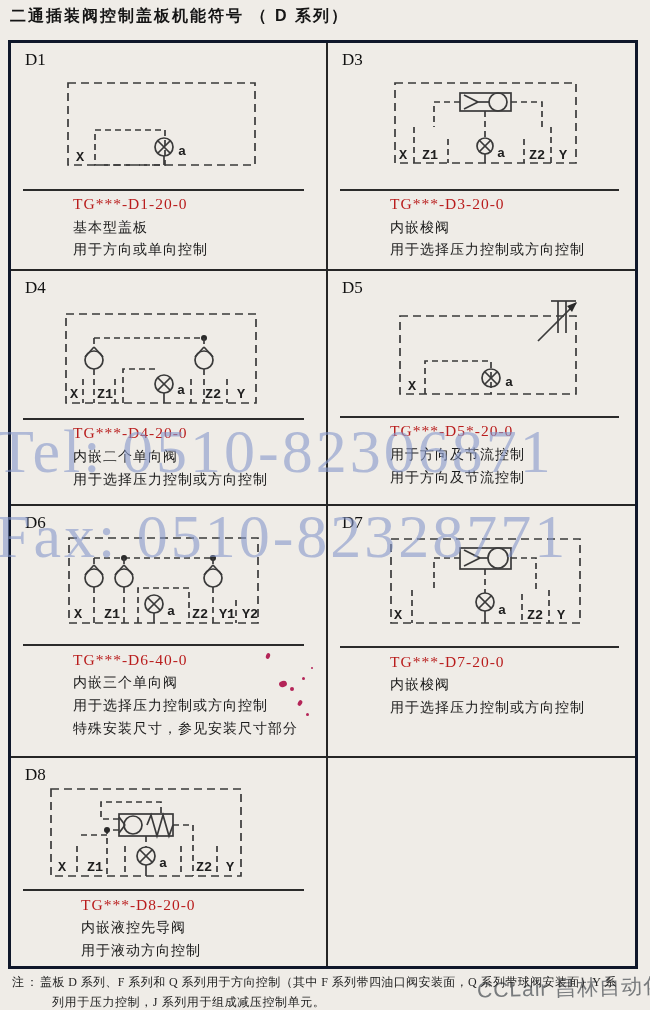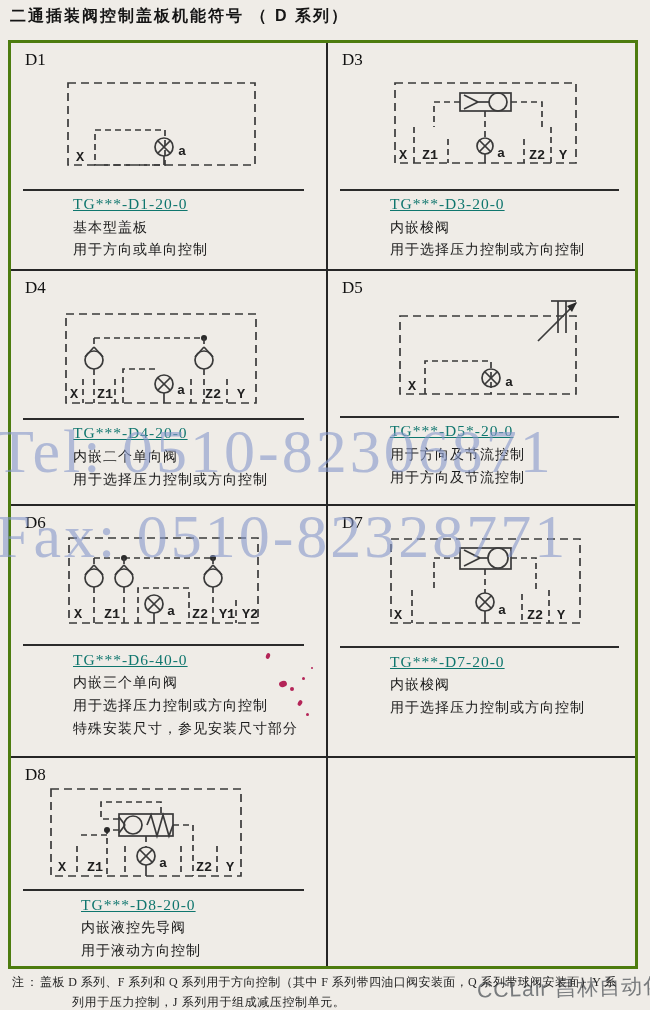--- a/index.html
+++ b/index.html
@@ -6,33 +6,33 @@
   .page{
     position:relative;width:650px;height:1010px;margin:0 auto;
     background:#efece7;overflow:hidden;
     font-family:"Liberation Serif","DejaVu Sans",serif;color:#1d1d1d;
   }
   .page-title{
     position:absolute;left:10px;top:6px;font-size:16px;font-weight:bold;
     letter-spacing:2px;color:#151515;
     font-family:"Liberation Sans","DejaVu Sans",sans-serif;
   }
-  .sheet{position:absolute;left:8px;top:40px;width:630px;height:929px;border:3px solid #4d7c0f;box-sizing:border-box;}
+  .sheet{position:absolute;left:8px;top:40px;width:630px;height:929px;border:3px solid #0f172a;box-sizing:border-box;}
   .vdiv{position:absolute;top:0;bottom:0;left:315px;width:2px;background:#262626;}
   .hdiv{position:absolute;left:0;right:0;height:2px;background:#262626;}
   .cell{position:absolute;box-sizing:border-box;}
   .cid{position:absolute;left:14px;top:7px;font-size:17px;color:#111;}
   .diagram{position:absolute;left:10px;top:26px;}
   .sep{position:absolute;left:12px;right:22px;height:2px;background:#2b2b2b;}
-  .code{position:absolute;left:62px;font-size:15.5px;letter-spacing:1px;color:#0f766e;white-space:nowrap;text-decoration:underline;}
+  .code{position:absolute;left:62px;font-size:15.5px;letter-spacing:1px;color:#b91c1c;white-space:nowrap;}
   .desc{position:absolute;left:62px;font-size:14px;letter-spacing:1px;color:#1a1a1a;white-space:nowrap;}
   .note{position:absolute;left:0;top:972px;width:650px;font-size:12px;color:#232323;}
   .note .nlabel{position:absolute;left:12px;top:2px;letter-spacing:2px;}
   .note .l1{position:absolute;left:40px;top:2px;white-space:nowrap;letter-spacing:0.4px;text-align:right;}
-  .note .l2{position:absolute;left:52px;top:22px;white-space:nowrap;letter-spacing:0.6px;margin-left:20px;}
+  .note .l2{position:absolute;left:52px;top:22px;white-space:nowrap;letter-spacing:0.6px;}
   .wm{position:absolute;pointer-events:none;white-space:nowrap;}
   .wm-blue{
     font-family:"Liberation Serif","DejaVu Serif",serif;
     font-size:62px;color:rgba(133,152,203,0.60);letter-spacing:3px;
   }
   .wm-brand{
     font-family:"Liberation Sans","DejaVu Sans",sans-serif;
     font-size:21px;color:rgba(104,107,110,0.88);transform:rotate(-1.5deg);letter-spacing:1px;
   }
   .ink{position:absolute;background:#b42558;border-radius:50%;}

